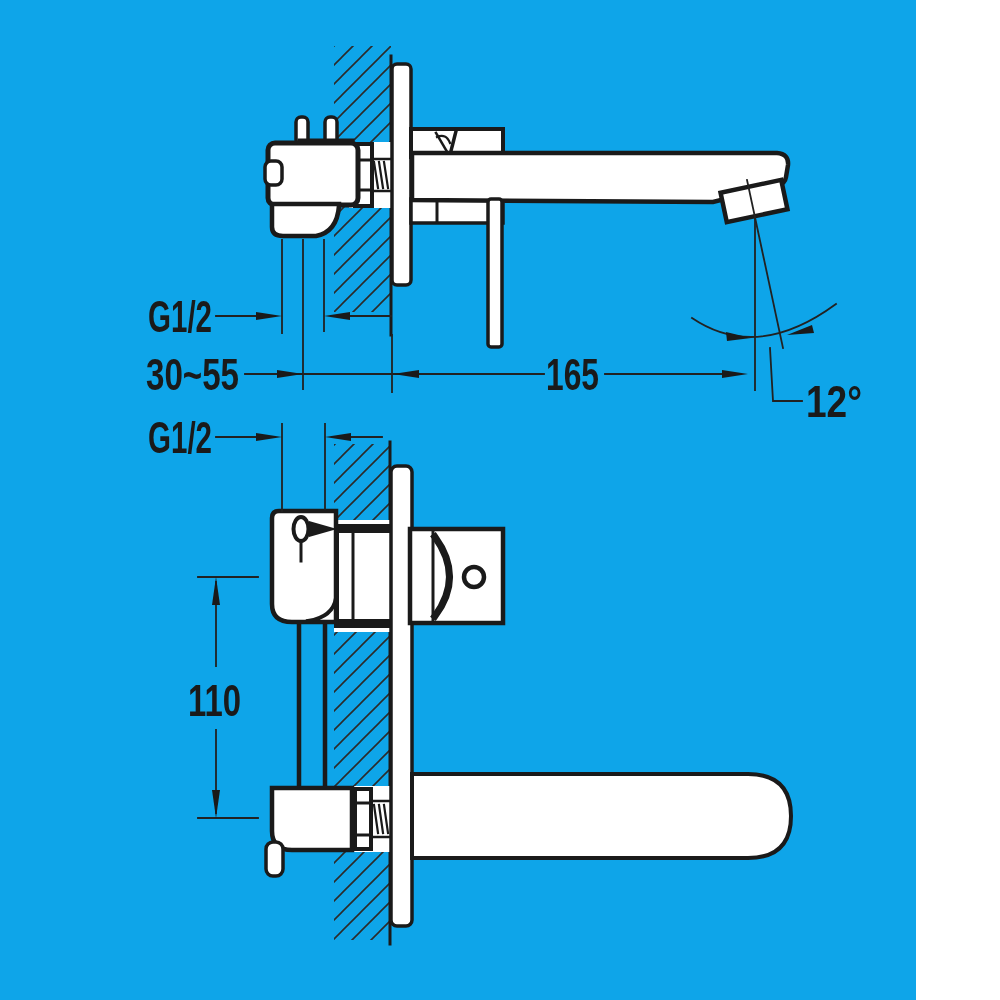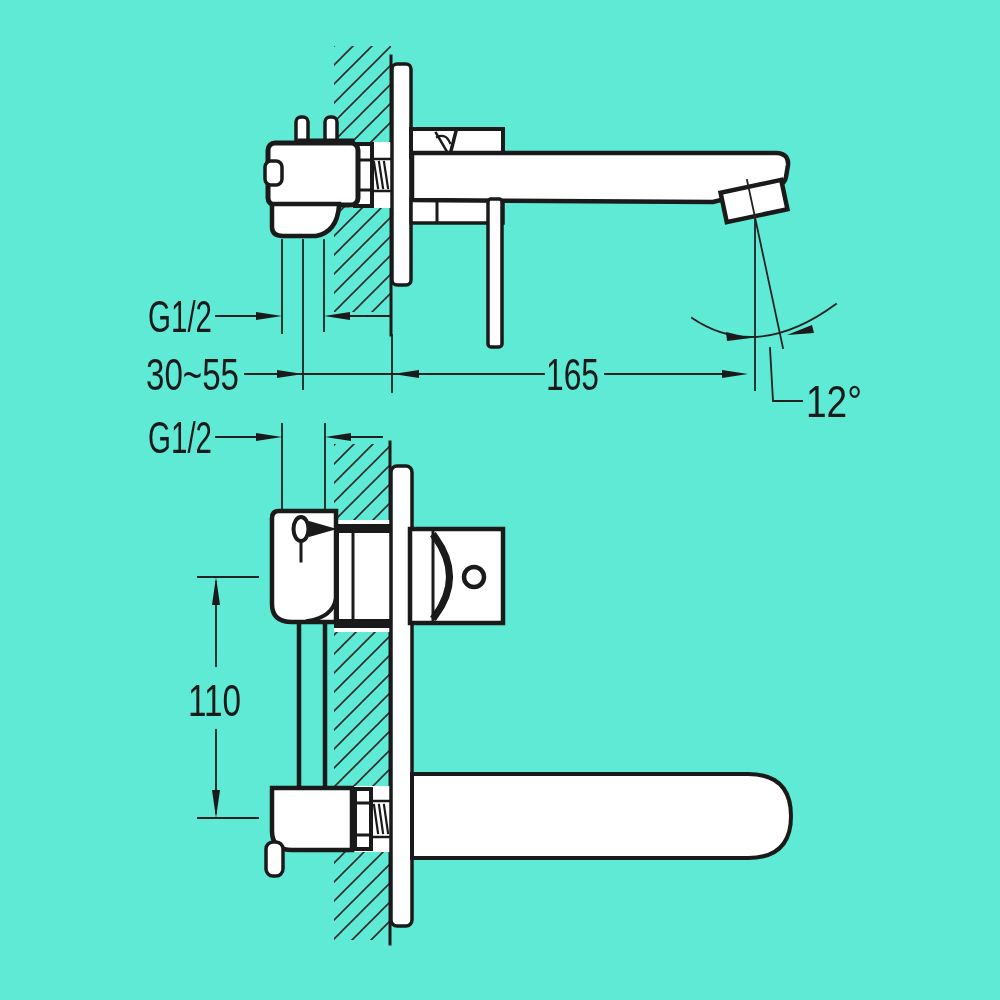--- a/index.html
+++ b/index.html
@@ -1,16 +1,16 @@
 <!DOCTYPE html>
 <html><head>
 <meta charset="utf-8">
 <style>
   html,body{margin:0;padding:0;background:#fff;}
-  .stage{width:1000px;height:1000px;background:#5eead4;position:relative;}
+  .stage{width:916px;height:1000px;background:#0ea5e9;position:relative;font-weight:bold;}
   svg{display:block;}
   .dim{
     font-family:"Liberation Sans", sans-serif;
     font-size:44px;
     fill:#1a1a1a;
   }
 </style>
 </head>
 <body>
 

